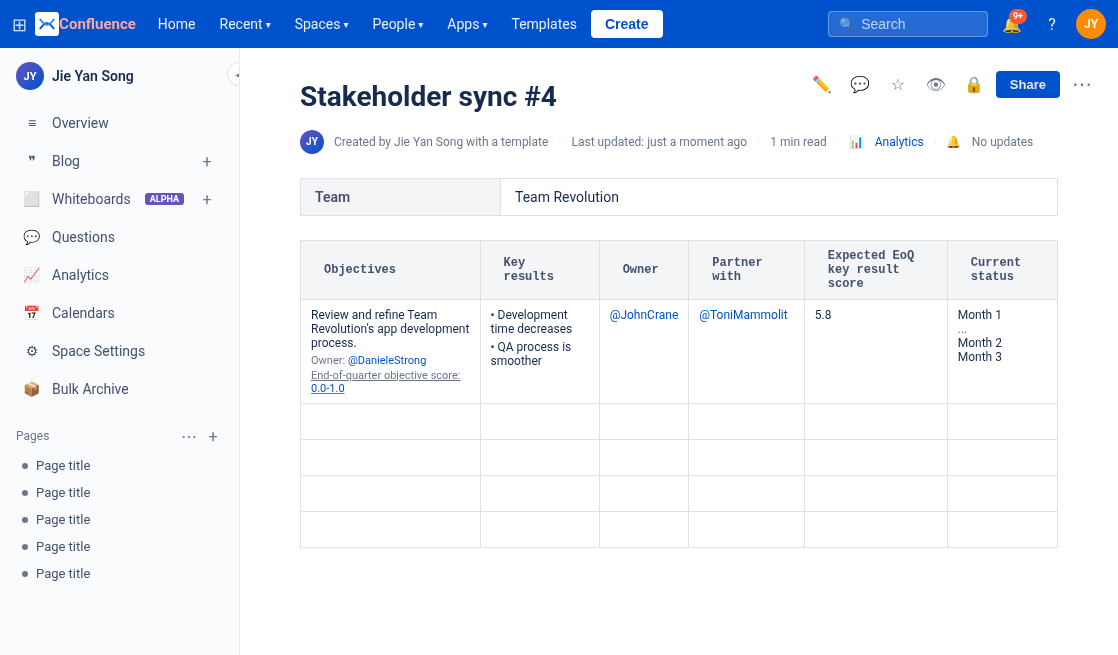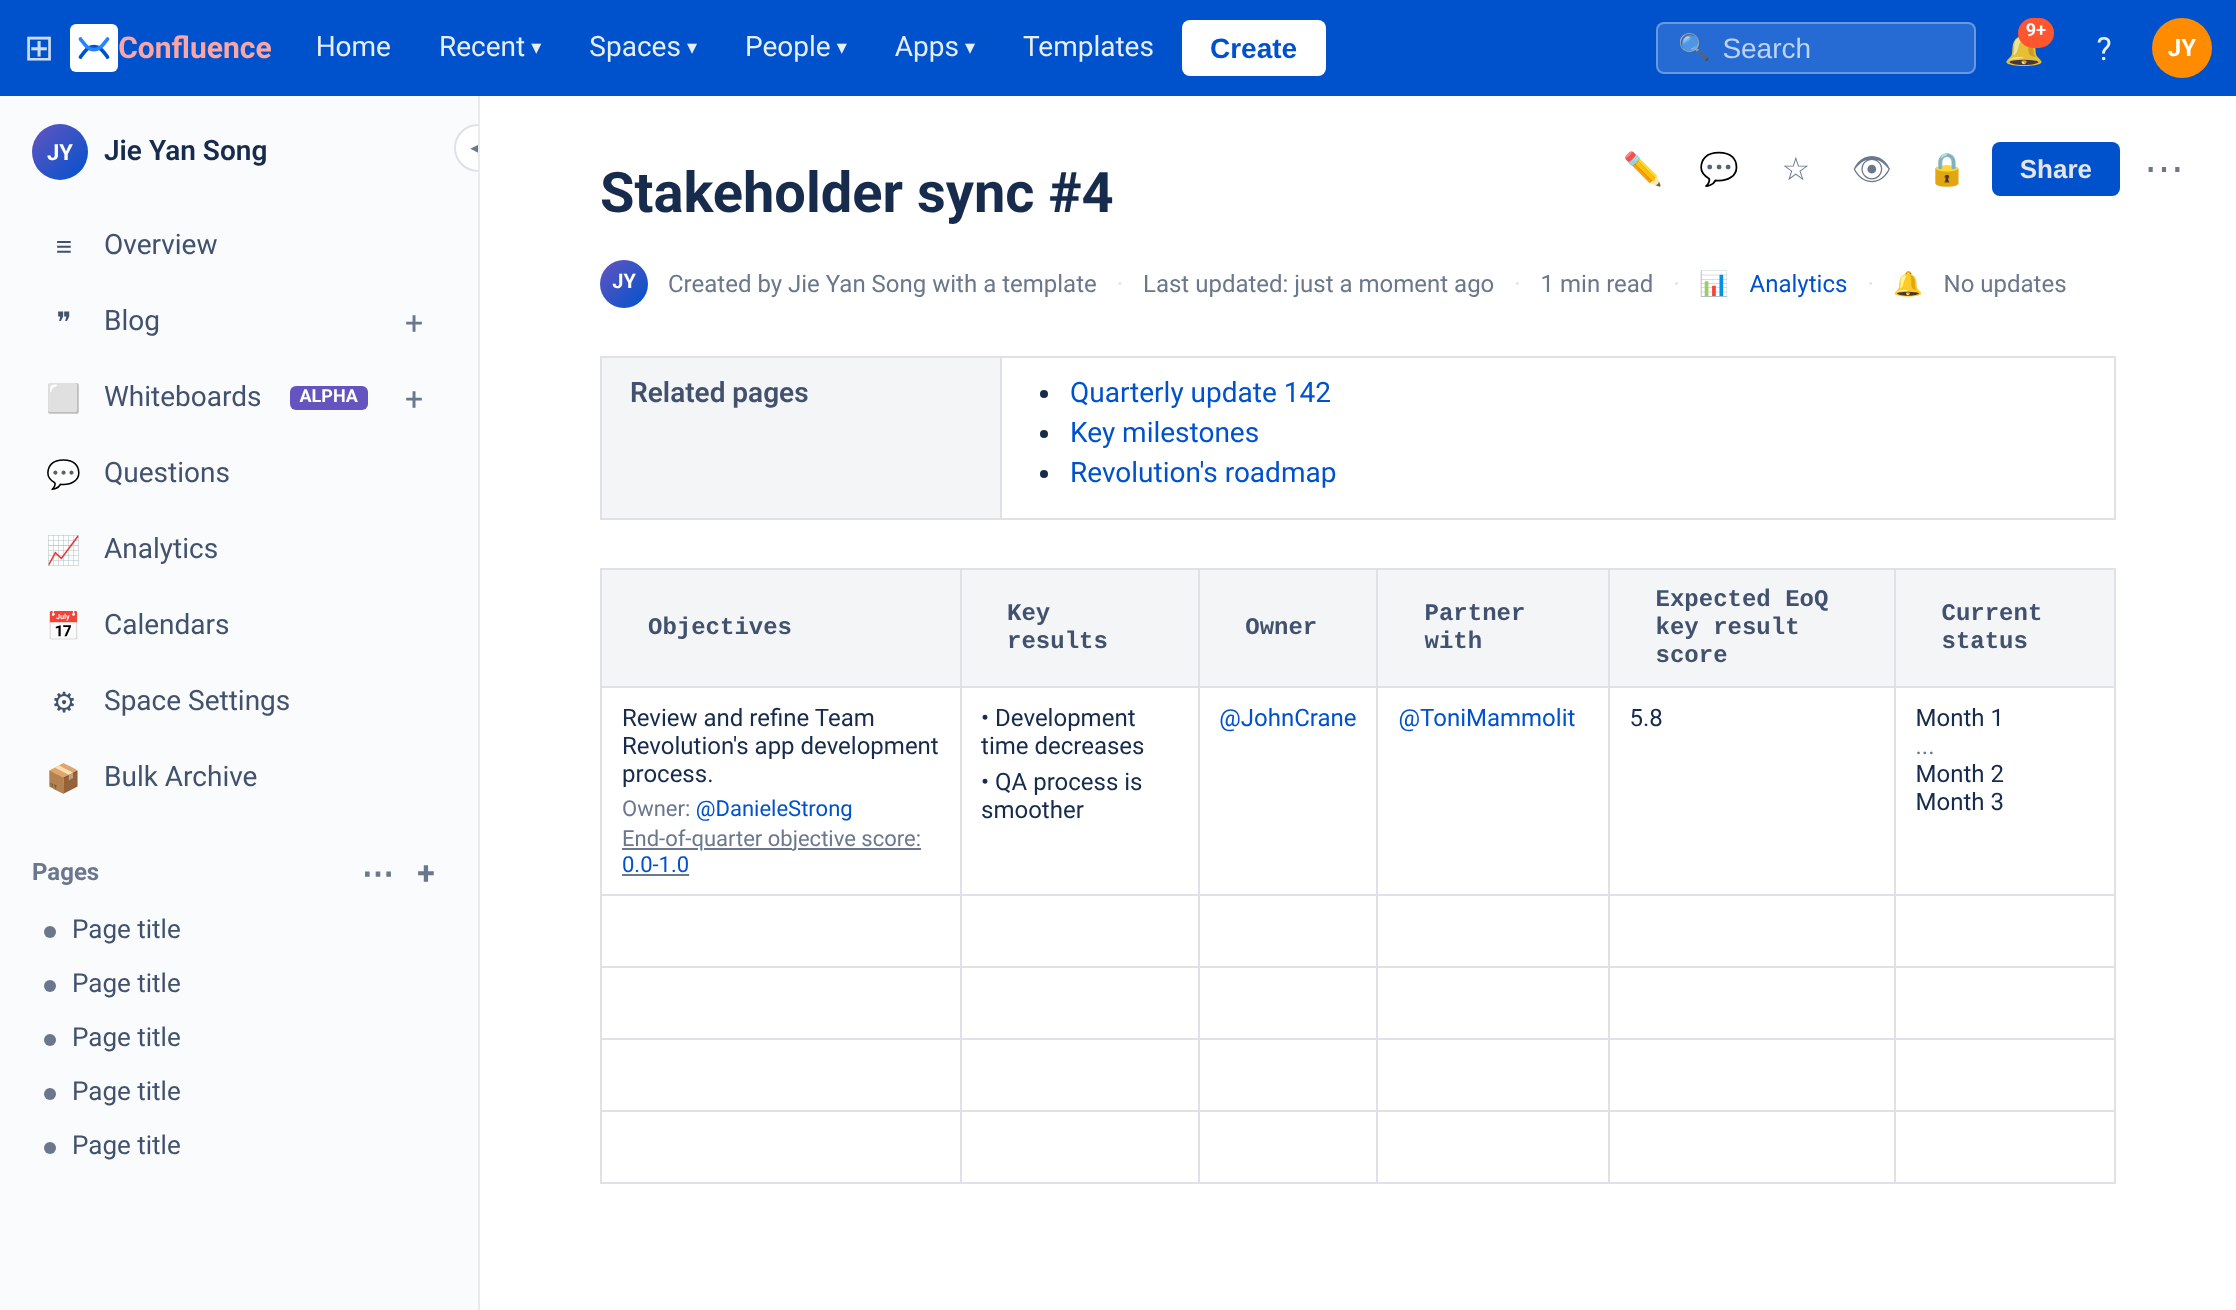--- a/index.html
+++ b/index.html
@@ -217,21 +217,21 @@
       margin-top: 12px;
       padding: 0 6px;
     }
     .sidebar-section-header {
       display: flex;
       align-items: center;
       justify-content: space-between;
       padding: 6px 10px;
       color: #6b778c;
       font-size: 12px;
-      font-weight: 700;
+      font-weight: 400;
     }
     .sidebar-section-actions {
       display: flex;
       gap: 4px;
     }
     .sidebar-add-btn {
       width: 20px;
       height: 20px;
       display: flex;
       align-items: center;
@@ -557,29 +557,23 @@
       <span class="meta-sep">·</span>
       <span>📊</span>
       <span class="meta-link">Analytics</span>
       <span class="meta-sep">·</span>
       <span>🔔</span>
       <span>No updates</span>
     </div>
 
     <table class="info-table">
       <tbody>
-      <tr>
-        <td>Related pages</td>
-        <td>
-          <ul class="related-list">
-            <li><a class="meta-link">Quarterly update 142</a></li>
-            <li><a class="meta-link">Key milestones</a></li>
-            <li><a class="meta-link">Revolution's roadmap</a></li>
-          </ul>
-        </td>
+          <tr>
+        <td>Team</td>
+        <td>Team Revolution</td>
       </tr>
     </tbody>
       </table>
 
     <table class="okr-table">
       <thead>
         <tr>
           <th>Objectives</th>
           <th>Key results</th>
           <th>Owner</th>

